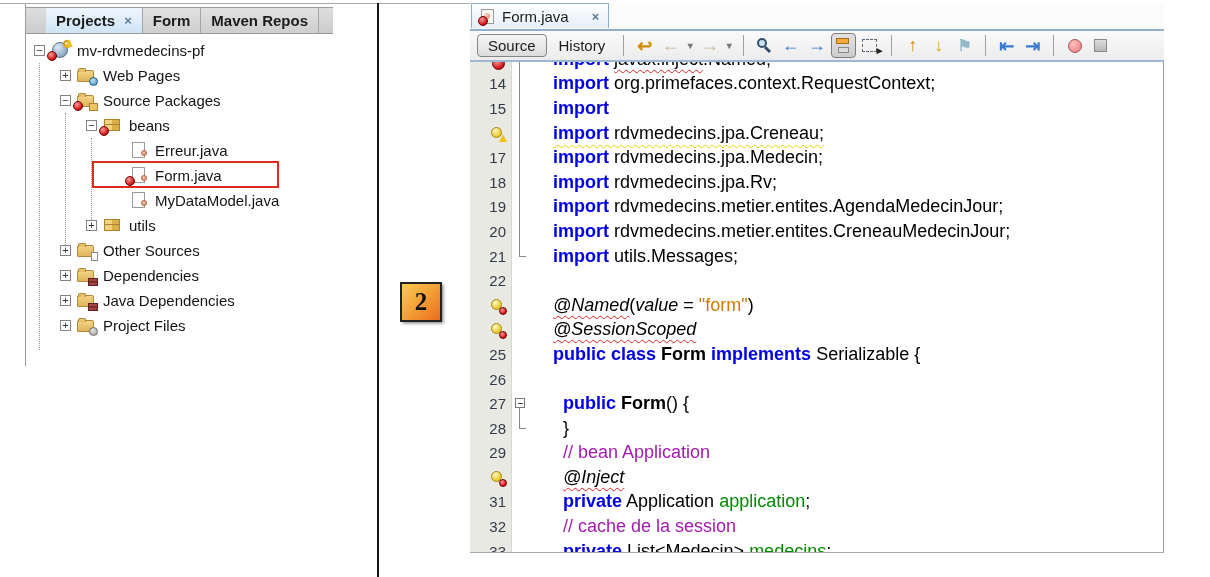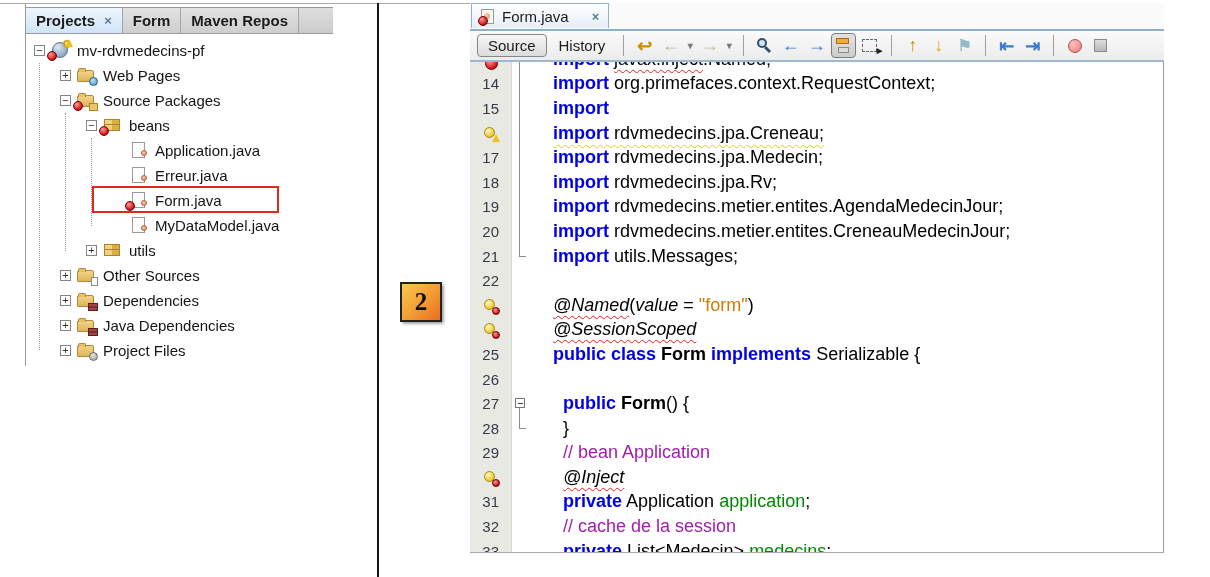--- a/index.html
+++ b/index.html
@@ -13,21 +13,21 @@
           background:linear-gradient(135deg,#fbc94f 0%,#f29b33 55%,#ea6c1f 100%);
           font-family:"Liberation Serif",serif;font-weight:bold;font-size:25px;color:#101010;
           box-shadow:1.5px 1.5px 3px rgba(0,0,0,.45);}
   #marker1{left:283px;top:273px;width:33px;height:35px;}
   #marker2{left:400px;top:282px;width:38px;height:36px;}
 
   
   .projects-panel{position:absolute;left:25px;top:4px;width:307px;height:362px;
                   border-left:1px solid #9a9a9a;background:#fff;overflow:hidden;}
   .ptabs{display:flex;height:25px;margin-top:3px;border-top:1px solid #9a9a9a;border-bottom:1px solid #9a9a9a;
-         background:linear-gradient(#dedede,#cccccc);}
+         background:linear-gradient(#dedede,#cccccc);padding-left:20px;}
   .ptab{display:flex;align-items:center;padding:0 10px;font-weight:bold;font-size:15px;color:#1c1c1c;
         background:linear-gradient(#e2e2e2,#cecece);border-right:1px solid #a5a5a5;white-space:nowrap;}
   .ptab.selected{background:linear-gradient(#eef6fd,#cfe4f7);}
   .tab-x{margin-left:9px;color:#5d7a96;font-size:13px;font-weight:bold;}
 
   .tree{position:relative;padding-top:4px;height:330px;}
   .guide{position:absolute;width:0;border-left:1px dotted #9a9a9a;}
   .trow{position:relative;height:25px;display:flex;align-items:center;}
   .expander{width:11px;height:11px;flex:none;border:1px solid #848484;background:#fff;color:#333;
             font-size:11px;line-height:9px;text-align:center;margin-right:6px;box-sizing:border-box;}
@@ -113,21 +113,21 @@
         background:radial-gradient(circle at 35% 30%,#ffc0c0,#ec7878);border:1px solid #a05858;box-sizing:border-box;}
   .tbi.stop::before{content:"";width:13px;height:13px;background:linear-gradient(#dedede,#b8b8b8);
         border:1px solid #8a8a8a;box-sizing:border-box;}
 
   
   .ecode{position:relative;height:491px;overflow:hidden;background:#fff;
         border-right:1px solid #9a9a9a;border-bottom:1px solid #a8a8a8;box-sizing:border-box;}
   .escroll{margin-top:-15px;}
   .crow{display:flex;height:24.6px;align-items:stretch;}
   .gut{width:42px;flex:none;background:#e9e9e3;border-right:1px solid #d8d8d2;box-sizing:border-box;
-        display:flex;align-items:center;justify-content:flex-end;padding-right:12px;
+        display:flex;align-items:center;justify-content:flex-end;padding-right:5px;
         color:#333a48;font-size:15px;}
   .fold{width:17px;flex:none;position:relative;}
   .fold.v::before{content:"";position:absolute;left:7px;top:0;bottom:0;border-left:1px solid #8a8a8a;}
   .fold.end::before{content:"";position:absolute;left:7px;top:0;height:12px;width:6px;
         border-left:1px solid #8a8a8a;border-bottom:1px solid #8a8a8a;}
   .fold.minus::before{content:"";position:absolute;left:3px;top:7px;width:10px;height:10px;
         border:1px solid #777;background:#fff linear-gradient(#444,#444) center/5px 1px no-repeat;box-sizing:border-box;}
   .fold.minus::after{content:"";position:absolute;left:7px;top:17px;bottom:0;border-left:1px solid #8a8a8a;}
   .ltext{white-space:pre;display:flex;align-items:center;padding-left:24px;
         font-family:Liberation Sans, sans-serif;font-size:18px;color:#000;}
@@ -204,25 +204,20 @@
             <span class="badge-err"></span>
           </span>
           <span class="tlabel">Source Packages</span>
         </div>
         <div class="trow" style="padding-left: 60px;">
           <span class="expander">−</span>
           <span class="ticon package-icon">
             <span class="badge-err"></span>
           </span>
           <span class="tlabel">beans</span>
-        </div>
-        <div class="trow" style="padding-left: 86px;">
-          <span class="exp-spacer"></span>
-          <span class="ticon java-file-icon"></span>
-          <span class="tlabel">Application.java</span>
         </div>
         <div class="trow" style="padding-left: 86px;">
           <span class="exp-spacer"></span>
           <span class="ticon java-file-icon"></span>
           <span class="tlabel">Erreur.java</span>
         </div>
         <div class="trow" style="padding-left: 86px;">
           <span class="exp-spacer"></span>
           <span class="ticon java-file-icon">
             <span class="badge-err"></span>

